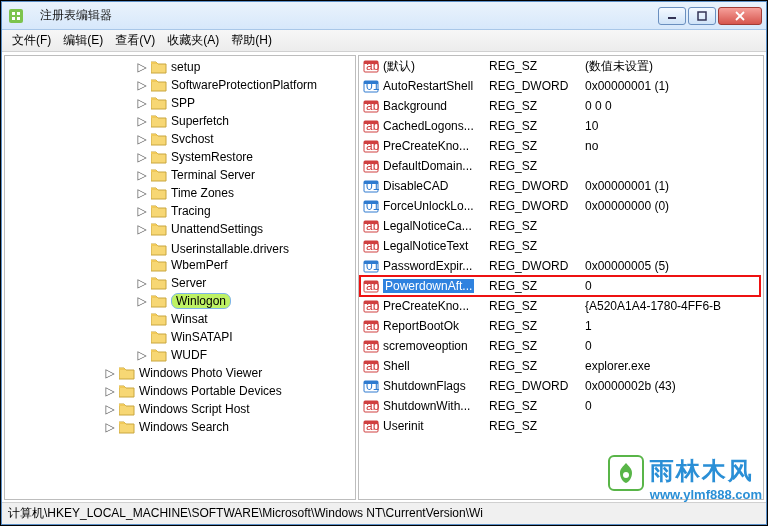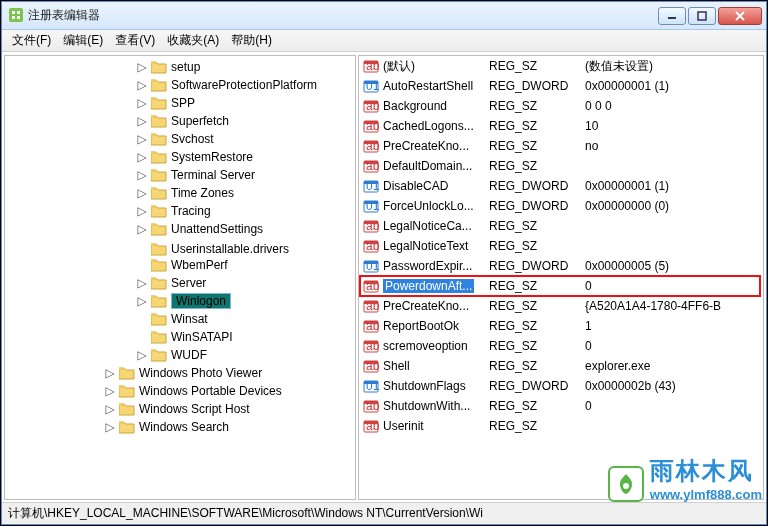--- a/index.html
+++ b/index.html
@@ -1,53 +1,53 @@
 <!DOCTYPE html>
 <html><head>
 <meta charset="utf-8">
 <style>
   * { box-sizing: border-box; font-family: "Microsoft YaHei", "Segoe UI", Tahoma, sans-serif; font-size: 12px; }
   body { margin: 0; width: 768px; height: 526px; background: #fff; overflow: hidden; border: 1px solid #000; }
   .window { width: 100%; height: 100%; display: flex; flex-direction: column; border: 1px solid #5b8fc7; }
   .titlebar { height: 28px; background: linear-gradient(#eaf3fc, #d7e8fb); display: flex; align-items: center; padding: 0 4px 0 6px; border-bottom: 1px solid #a9c7e8; }
-  .titlebar .title { flex: 1; color: #1a1a1a; display: flex; align-items: flex-start; gap: 4px; }
+  .titlebar .title { flex: 1; color: #1a1a1a; display: flex; align-items: flex-end; gap: 16px; }
   .title-icon { width: 16px; height: 16px; display: inline-flex; }
   .win-controls { display: flex; gap: 2px; }
   .win-btn { width: 28px; height: 18px; border: 1px solid #6a8fbf; border-radius: 3px; background: linear-gradient(#f4f9ff,#cfe3f8); display: flex; align-items: center; justify-content: center; color: #335; }
   .win-btn.close { width: 44px; background: linear-gradient(#f6a09a,#d6554d); border-color: #a03c35; color: #fff; }
   .menubar { height: 22px; background: linear-gradient(#f7f7f7,#ececec); display: flex; align-items: flex-end; padding: 0 4px; border-bottom: 1px solid #d0d0d0; }
   .menubar .menu-item { padding: 2px 6px; color: #000; }
   .content { flex: 1; display: flex; min-height: 0; border-top: 1px solid #fff; }
   .tree-pane { width: 352px; border: 1px solid #bdbdbd; margin: 2px 1px 2px 2px; overflow: auto; background: #fff; position: relative; }
   .list-pane { flex: 1; border: 1px solid #bdbdbd; margin: 2px 2px 2px 1px; overflow: hidden; background: #fff; display: flex; flex-direction: column; }
   .statusbar { height: 22px; background: #f0f0f0; border-top: 1px solid #d0d0d0; display: flex; align-items: center; padding: 0 6px; color: #000; }
   
   .tree { padding: 2px 0 2px 0; }
   .tree-row { display: flex; align-items: center; height: 18px; white-space: nowrap; padding-right: 8px; }
   .tree-row .expander { width: 14px; height: 14px; display: inline-flex; align-items: center; justify-content: center; color: #5b5b5b; }
   .tree-row .folder-icon { width: 16px; height: 14px; margin: 0 4px 0 2px; display: inline-flex; }
   .tree-row .label { color: #000; }
-  .tree-row.selected .label { background: #0f766e; border: 1px solid #7eb4ea; border-radius: 0; padding: 0 4px; }
+  .tree-row.selected .label { background: #bef264; border: 1px solid #7eb4ea; border-radius: 7px; padding: 0 4px; }
   
   .list-header { display: flex; height: 22px; background: linear-gradient(#fdfdfd,#ececec); border-bottom: 1px solid #d0d0d0; }
   .list-header .col { border-right: 1px solid #d9d9d9; padding: 3px 8px; color: #333; overflow: hidden; }
   .col-name { width: 122px; }
   .col-type { width: 96px; }
   .col-data { flex: 1; }
   .list-body { flex: 1; overflow: hidden; position: relative; }
   .list-row { display: flex; align-items: center; height: 20px; }
   .list-row .cell { padding: 0 8px; overflow: hidden; white-space: nowrap; color: #000; }
   .list-row .cell.name { width: 122px; display: flex; align-items: center; gap: 4px; padding-left: 4px; }
   .list-row .cell.type { width: 96px; }
   .list-row .cell.data { flex: 1; }
   .val-icon { width: 16px; height: 16px; display: inline-flex; align-items: flex-start; justify-content: center; }
   .highlight-box { position: absolute; border: 2px solid #e11; pointer-events: none; }
   .row-selected .cell.name span.txt { background: #2f82df; color: #fff; padding: 0 2px; }
   
-  .watermark { position: absolute; right: 6px; bottom: 24px; display: flex; align-items: flex-end; gap: 6px; }
+  .watermark { position: absolute; right: 6px; bottom: 24px; display: flex; align-items: flex-start; gap: 6px; }
   .watermark .logo { width: 36px; height: 36px; border: 2px solid #59b548; border-radius: 6px; display: flex; align-items: center; justify-content: center; background: #fff; }
   .watermark .txt1 { font-size: 24px; font-weight: bold; color: #2a8fd6; letter-spacing: 2px; }
   .watermark .txt2 { font-size: 13px; font-weight: bold; color: #2a8fd6; }
 </style>
 </head>
 <body>
 
 <div class="window">
   <div class="titlebar">
     <div class="title">

